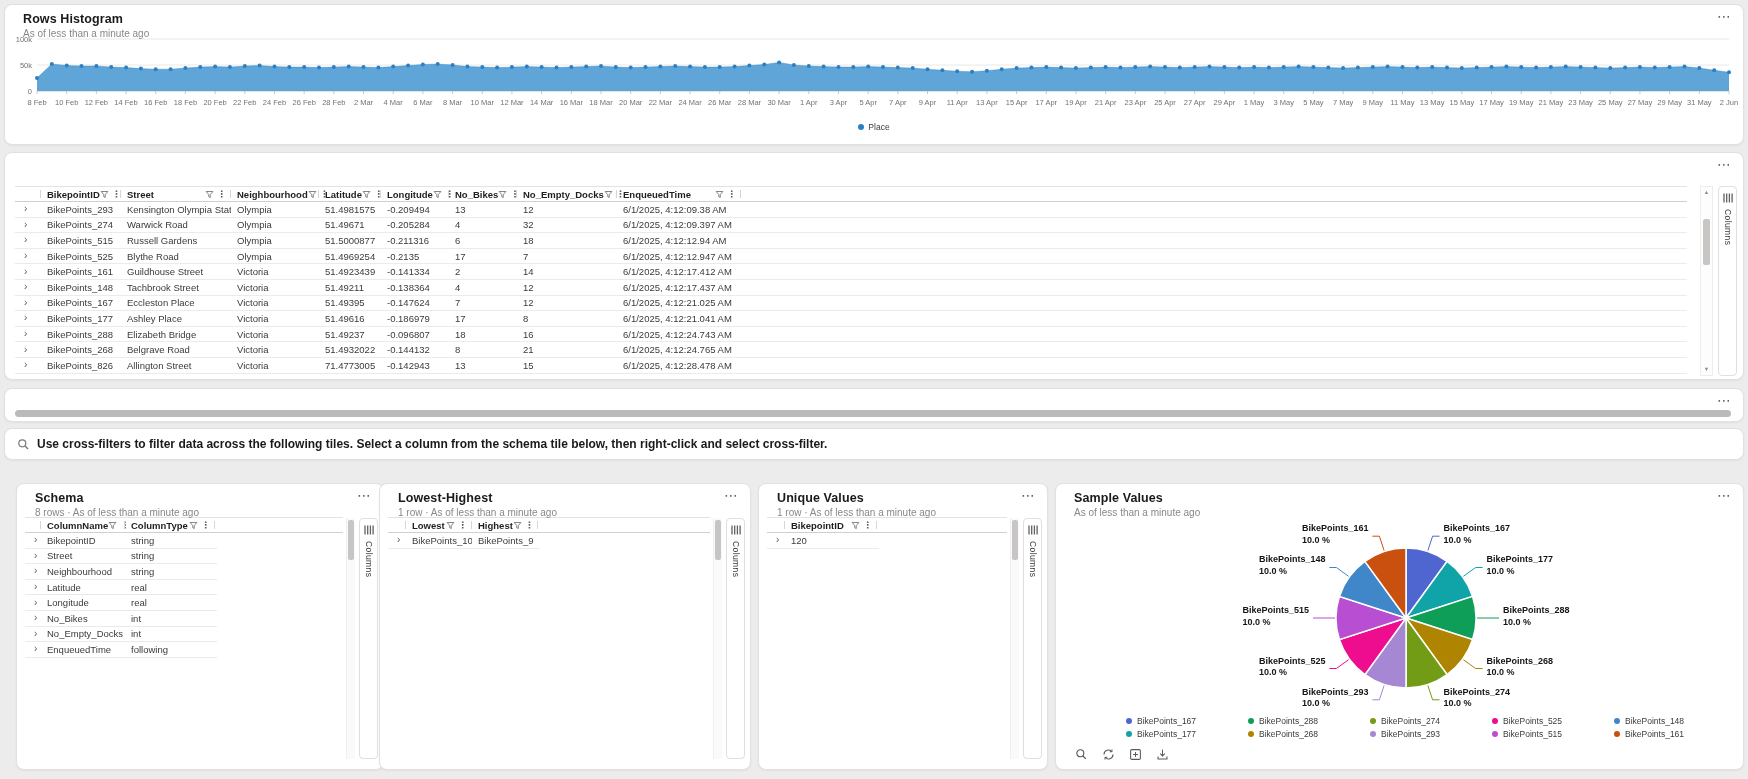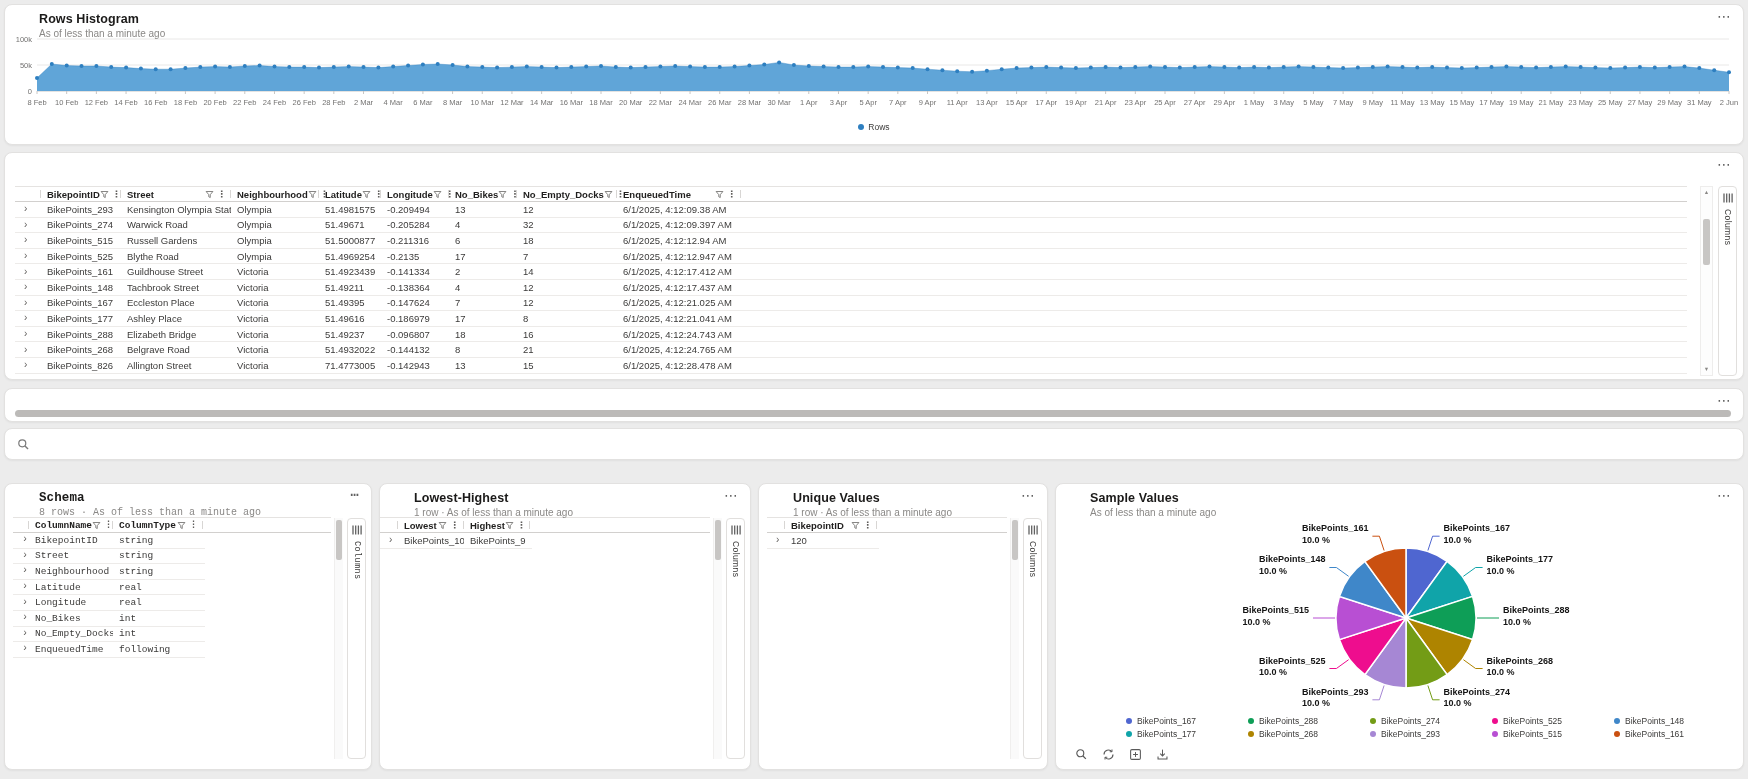--- a/index.html
+++ b/index.html
@@ -8,21 +8,21 @@
     background:#ececec;
     font-family:"Liberation Sans","DejaVu Sans",sans-serif;
     position:relative; overflow:hidden;
     -webkit-font-smoothing:antialiased;
   }
   .card {
     position:absolute; background:#fff;
     border:1px solid #e2e1e0; border-radius:8px;
     box-shadow:0 1px 2px rgba(0,0,0,.05);
   }
-  .card-head { padding:7px 0 0 18px; position:relative; z-index:2;margin-left:16px; }
+  .card-head { padding:7px 0 0 18px; position:relative; z-index:2; }
   .card-title { font-size:12.5px; font-weight:700; color:#1b1a19; letter-spacing:.1px; }
   .card-sub { font-size:10px; color:#8a8886; margin-top:2px; }
   .more { position:absolute; top:4px; right:12px; font-size:14px; color:#616161; cursor:pointer; line-height:14px; }
 
   
   .tbl { position:absolute; }
   .tr { display:grid; align-items:center; }
   .th-row { height:16px; border-top:1px solid #e5e3e1; border-bottom:1px solid #d2d0ce; background:#fff; }
   .body-row { height:15.6px; border-bottom:1px solid #edebe9; }
   .th { display:flex; align-items:center; height:100%; position:relative; padding:0 5px 0 6px;
@@ -310,21 +310,21 @@
       <line x1="1634.9473684210525" y1="60" x2="1634.9473684210525" y2="63" stroke="#c8c6c4" stroke-width="1"></line>
       <text x="1634.9473684210525" y="74" text-anchor="middle" font-size="7.5" fill="#737271">27 May</text>
       <line x1="1664.6315789473683" y1="60" x2="1664.6315789473683" y2="63" stroke="#c8c6c4" stroke-width="1"></line>
       <text x="1664.6315789473683" y="74" text-anchor="middle" font-size="7.5" fill="#737271">29 May</text>
       <line x1="1694.3157894736842" y1="60" x2="1694.3157894736842" y2="63" stroke="#c8c6c4" stroke-width="1"></line>
       <text x="1694.3157894736842" y="74" text-anchor="middle" font-size="7.5" fill="#737271">31 May</text>
       <line x1="1724" y1="60" x2="1724" y2="63" stroke="#c8c6c4" stroke-width="1"></line>
       <text x="1724" y="74" text-anchor="middle" font-size="7.5" fill="#737271">2 Jun</text>
     </svg>
   <div class="chart-legend">
-    <span class="dot"></span><span>Rows</span>
+    <span class="dot"></span><span>Place</span>
   </div>
 </div>
 
 <div class="card" id="card-sample" style="left:4px;top:152px;width:1740px;height:228px;">
   <div class="more">⋯</div>
   <div class="tbl" id="sample-table" style="left:10px;top:33px;right:56px;">
       <div class="tr th-row" style="grid-template-columns: 26px 80px 110px 88px 62px 68px 68px 100px 124px 1fr;">
         <div class="th"></div>
         <div class="th">
           <span>BikepointID</span>
@@ -526,23 +526,24 @@
 <div class="card" id="card-spacer" style="left:4px;top:388px;width:1740px;height:34px;">
   <div class="more">⋯</div>
   <div class="hscroll"></div>
 </div>
 
 <div class="card" id="card-banner" style="left:4px;top:428px;width:1740px;height:32px;">
   <svg width="13" height="13" viewBox="0 0 16 16">
       <circle cx="6.5" cy="6.5" r="4.3" fill="none" stroke="#7a7a7a" stroke-width="1.5"></circle>
       <line x1="9.8" y1="9.8" x2="13.6" y2="13.6" stroke="#7a7a7a" stroke-width="1.7"></line>
     </svg>
+  <span class="banner-text">Use cross-filters to filter data across the following tiles. Select a column from the schema tile below, then right-click and select cross-filter.</span>
 </div>
 
-<div class="card" id="card-schema" style="left:4px;top:483px;width:368px;height:287px;font-family:Liberation Mono, monospace;">
+<div class="card" id="card-schema" style="left:16px;top:483px;width:368px;height:287px;">
   <div class="card-head">
     <div class="card-title">Schema</div>
     <div class="card-sub">8 rows · As of less than a minute ago</div>
   </div>
   <div class="more">⋯</div>
   <div class="tbl" id="schema-table" style="left:8px;top:33px;right:40px;">
       <div class="tr th-row" style="grid-template-columns: 16px 84px 90px 1fr;">
         <div class="th"></div>
         <div class="th">
           <span>ColumnName</span>
@@ -615,21 +616,21 @@
     <span class="cols-text">Columns</span>
   </div>
 </div>
 
 <div class="card" id="card-lowhigh" style="left:379px;top:483px;width:372px;height:287px;">
   <div class="card-head">
     <div class="card-title">Lowest-Highest</div>
     <div class="card-sub">1 row · As of less than a minute ago</div>
   </div>
   <div class="more">⋯</div>
-  <div class="tbl" id="lowhigh-table" style="left:0;top:33px;right:40px;">
+  <div class="tbl" id="lowhigh-table" style="left:8px;top:33px;right:40px;">
       <div class="tr th-row" style="grid-template-columns: 18px 66px 66px 1fr;">
         <div class="th"></div>
         <div class="th">
           <span>Lowest</span>
           <svg class="funnel" width="9" height="9" viewBox="0 0 12 12">
             <path d="M1.5 2h9L7 6.2V10L5 9V6.2z" fill="none" stroke="#5f5d5b" stroke-width="1"></path>
           </svg>
           <span class="kebab">⋮</span>
         </div>
         <div class="th">

